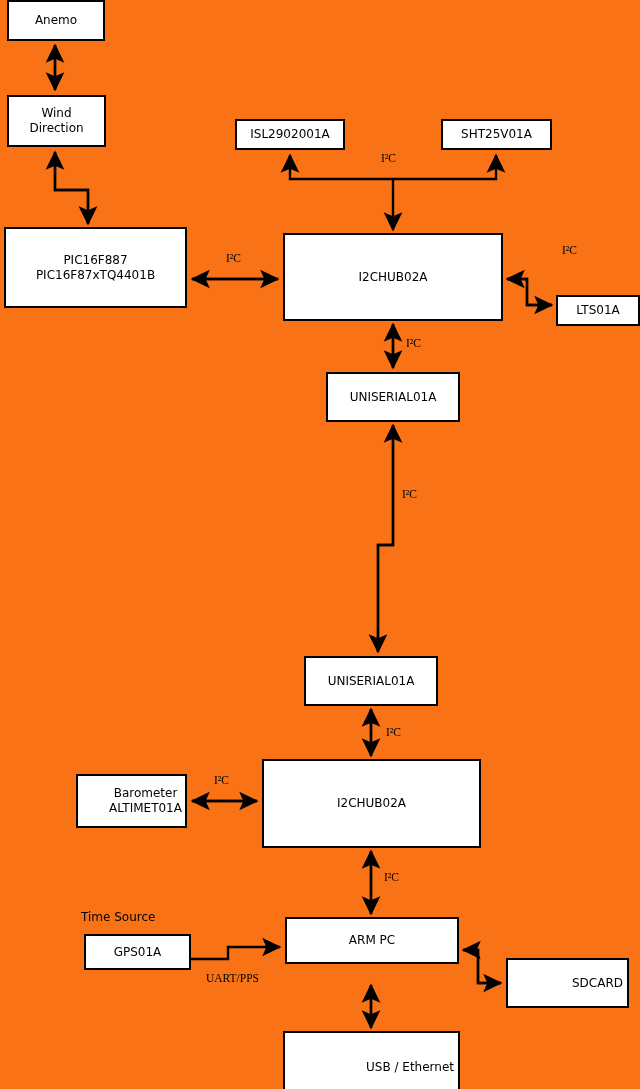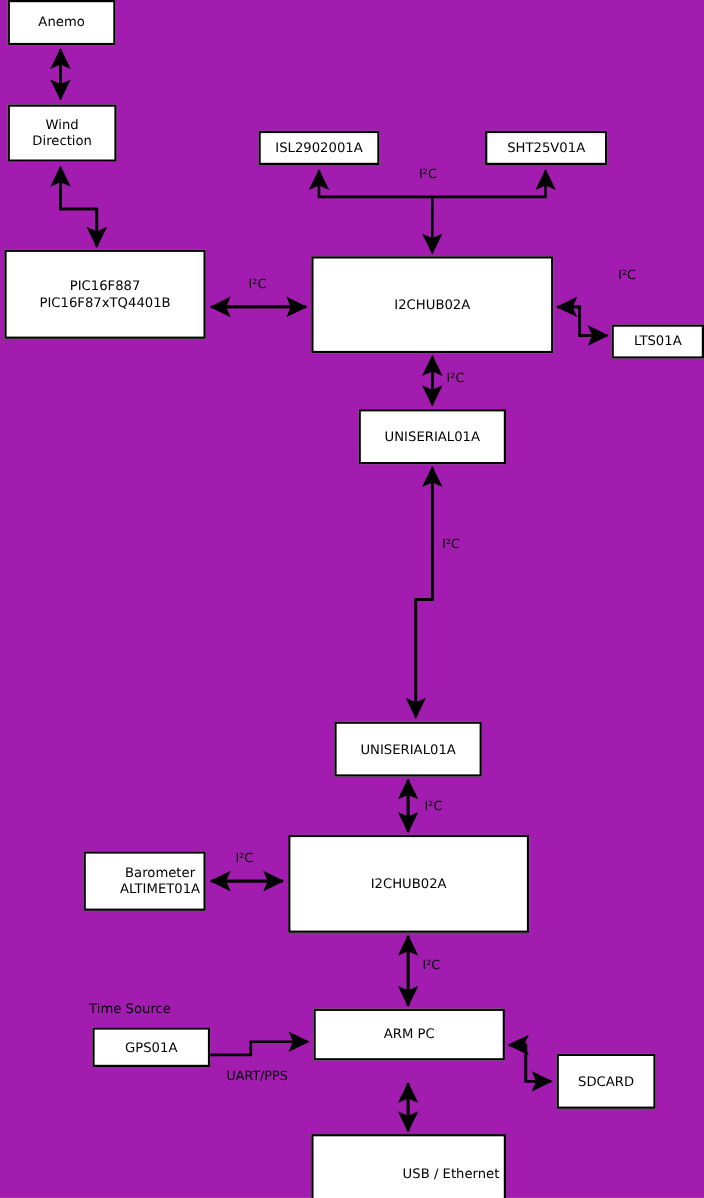--- a/index.html
+++ b/index.html
@@ -5,21 +5,21 @@
 <style>
   html, body {
     margin: 0;
     padding: 0;
     background: #ffffff;
   }
   #canvas {
     position: relative;
     width: 640px;
     height: 1089px;
-    background: #a21caf;
+    background: #f97316;
     overflow: hidden;
     font-family: "DejaVu Sans", "Liberation Sans", sans-serif;
   }
   #wires {
     position: absolute;
     left: 0;
     top: 0;
     width: 640px;
     height: 1089px;
     pointer-events: none;
@@ -44,20 +44,21 @@
     padding: 0 4px;
   }
   .wire-label {
     position: absolute;
     color: #000000;
     font-size: 11.5px;
     line-height: 13px;
     white-space: nowrap;
     z-index: 3;
     background: transparent;
+    font-family: Liberation Serif, serif;
   }
   .free-label {
     position: absolute;
     color: #000000;
     font-size: 12px;
     line-height: 14px;
     white-space: nowrap;
     z-index: 3;
     text-align: right;
   }
@@ -164,21 +165,21 @@
   </div>
 
   <div class="node" style="left:67px; top:934px; width:107px; height:36px;margin-left:17px;">
     <span class="label">GPS01A</span>
   </div>
 
   <div class="node" style="left:285px; top:917px; width:174px; height:47px;">
     <span class="label">ARM PC</span>
   </div>
 
-  <div class="node" style="left:506px; top:958px; width:90px; height:50px;">
+  <div class="node" style="left:506px; top:958px; width:123px; height:50px;justify-content:flex-end;">
     <span class="label">SDCARD</span>
   </div>
 
   <div class="node" style="left:283px; top:1031px; width:177px; height:72px;justify-content:flex-end;">
     <span class="label">USB / Ethernet</span>
   </div>
 
   <div class="free-label" style="left:81px; top:910px;">Time Source</div>
 
   <div class="wire-label" style="left:381px; top:152px;">I²C</div>

